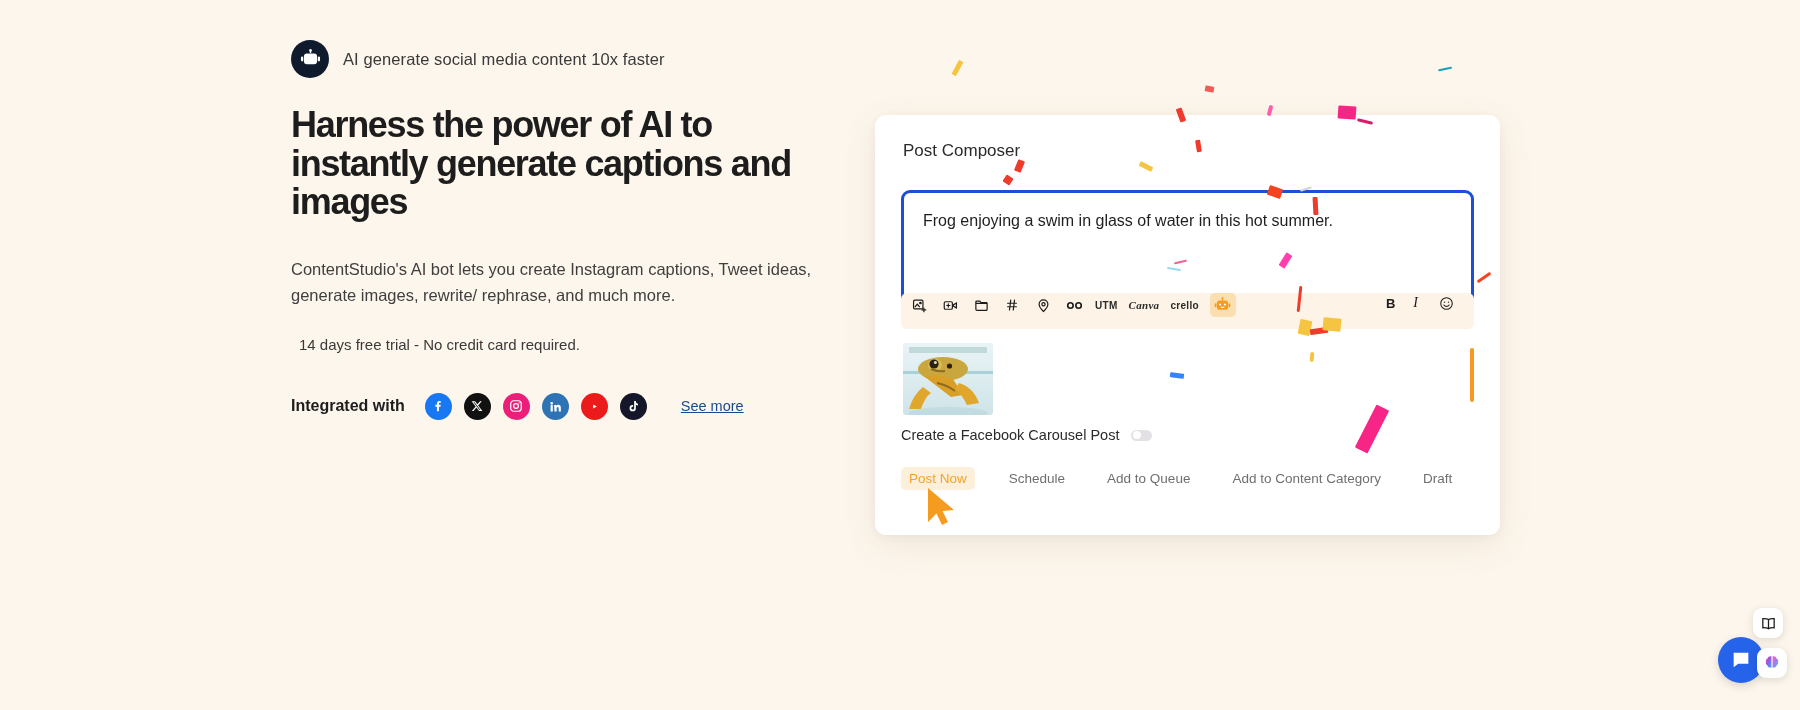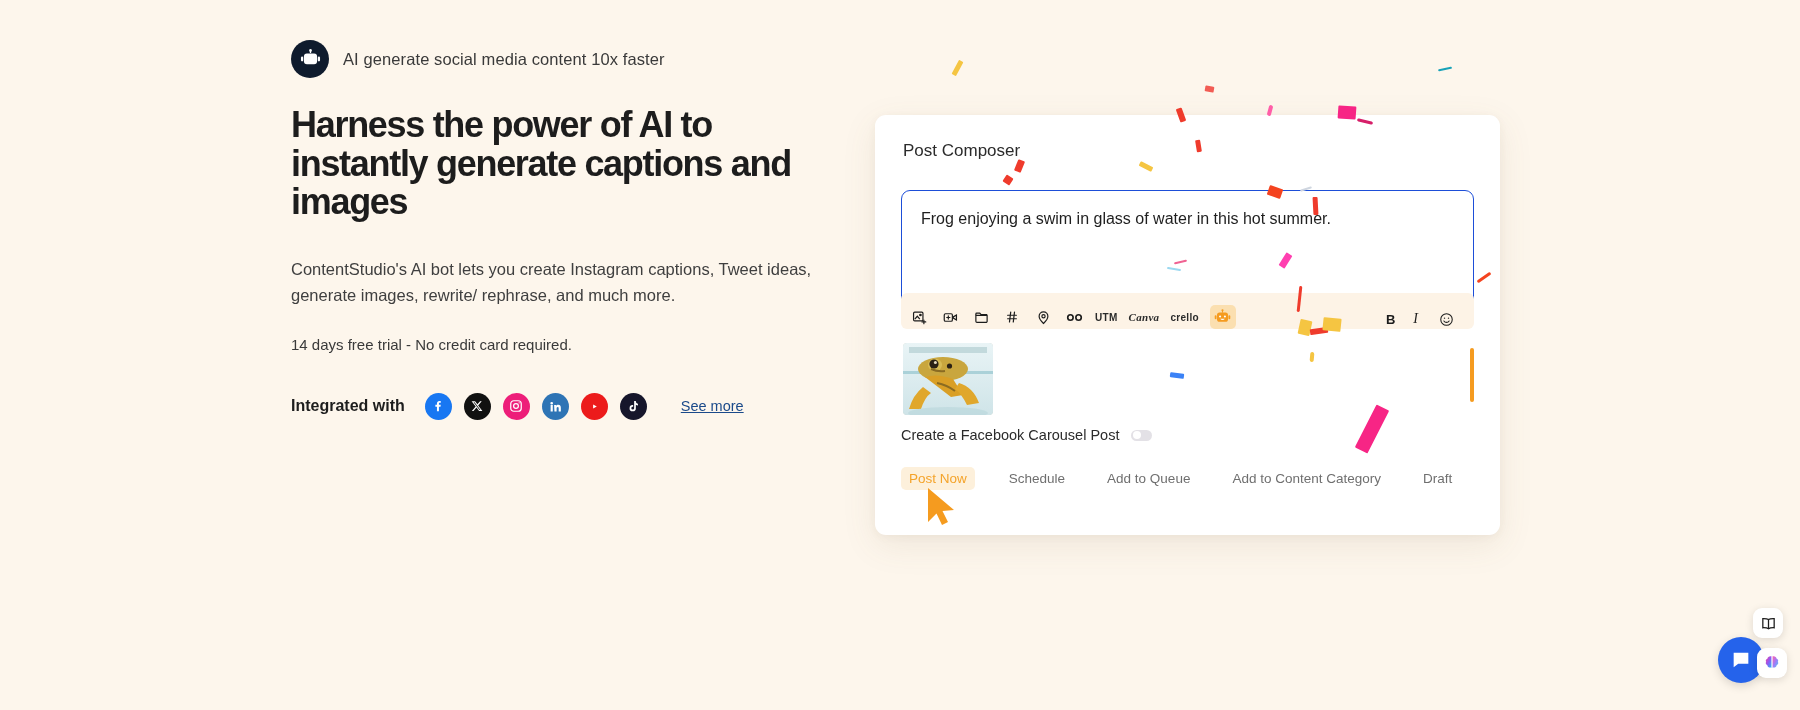--- a/index.html
+++ b/index.html
@@ -50,21 +50,21 @@
     display:flex; align-items:center; justify-content:center;
     cursor:pointer; letter-spacing:.1px;
   }
   .btn-ghost {
     background:transparent; color:#2b2b2b;
     font-size:16px; border:none;
     padding:0 22px; height:45px;
     display:flex; align-items:center; cursor:pointer;
   }
 
-  .trial-note { margin-top:28px; font-size:15px; color:#3a3a3a; }
+  .trial-note { margin-top:28px; font-size:15px; color:#3a3a3a;margin-left:8px; }
 
   .integrated-row { margin-top:40px; display:flex; align-items:center; gap:12px; }
   .integrated-label { font-size:16px; font-weight:700; color:#1d1d1d; margin-right:8px; }
   .soc {
     width:27px; height:27px; border-radius:50%;
     display:flex; align-items:center; justify-content:center;
     flex:0 0 27px; cursor:pointer;
   }
   .see-more {
     margin-left:22px; font-size:14.5px; color:#1b4a8a;
@@ -77,29 +77,29 @@
     width:625px; height:420px;
     background:#ffffff; border-radius:11px;
     box-shadow:0 10px 34px rgba(120,100,70,.10), 0 2px 8px rgba(120,100,70,.06);
     overflow:hidden;
   }
   .card-title { position:absolute; left:28px; top:26px; font-size:17px; color:#2b2b2b; }
 
   .editor-box {
     position:absolute; left:26px; top:75px; right:26px;
     height:125px;
-    border:1px solid #1d4ed8; border-radius:9px;
+    border:3px solid #1d4ed8; border-radius:9px;
     background:#ffffff;
   }
   .editor-text { position:absolute; left:19px; top:19px; font-size:16px; color:#1f1f1f; }
 
   .toolbar {
     position:absolute; left:26px; right:26px; top:178px;
     height:36px; background:#fdf3e6; border-radius:6px;
-    display:flex; align-items:flex-end; padding:0 8px;
+    display:flex; align-items:flex-start; padding:0 8px;
   }
   .tb-left { display:flex; align-items:center; gap:11px; }
   .tb-right { margin-left:auto; display:flex; align-items:center; gap:18px; padding-right:10px; }
   .tb-ic {
     width:20px; height:20px; display:flex; align-items:center; justify-content:center;
     color:#1c1c1c; cursor:pointer; flex:0 0 auto;
   }
   .tb-txt { font-size:10px; font-weight:700; color:#2a2a2a; cursor:pointer; letter-spacing:.3px; }
   .tb-txt.script { font-family:"Liberation Serif", serif; font-style:italic; font-weight:700; font-size:11px; }
   .tb-ai {

